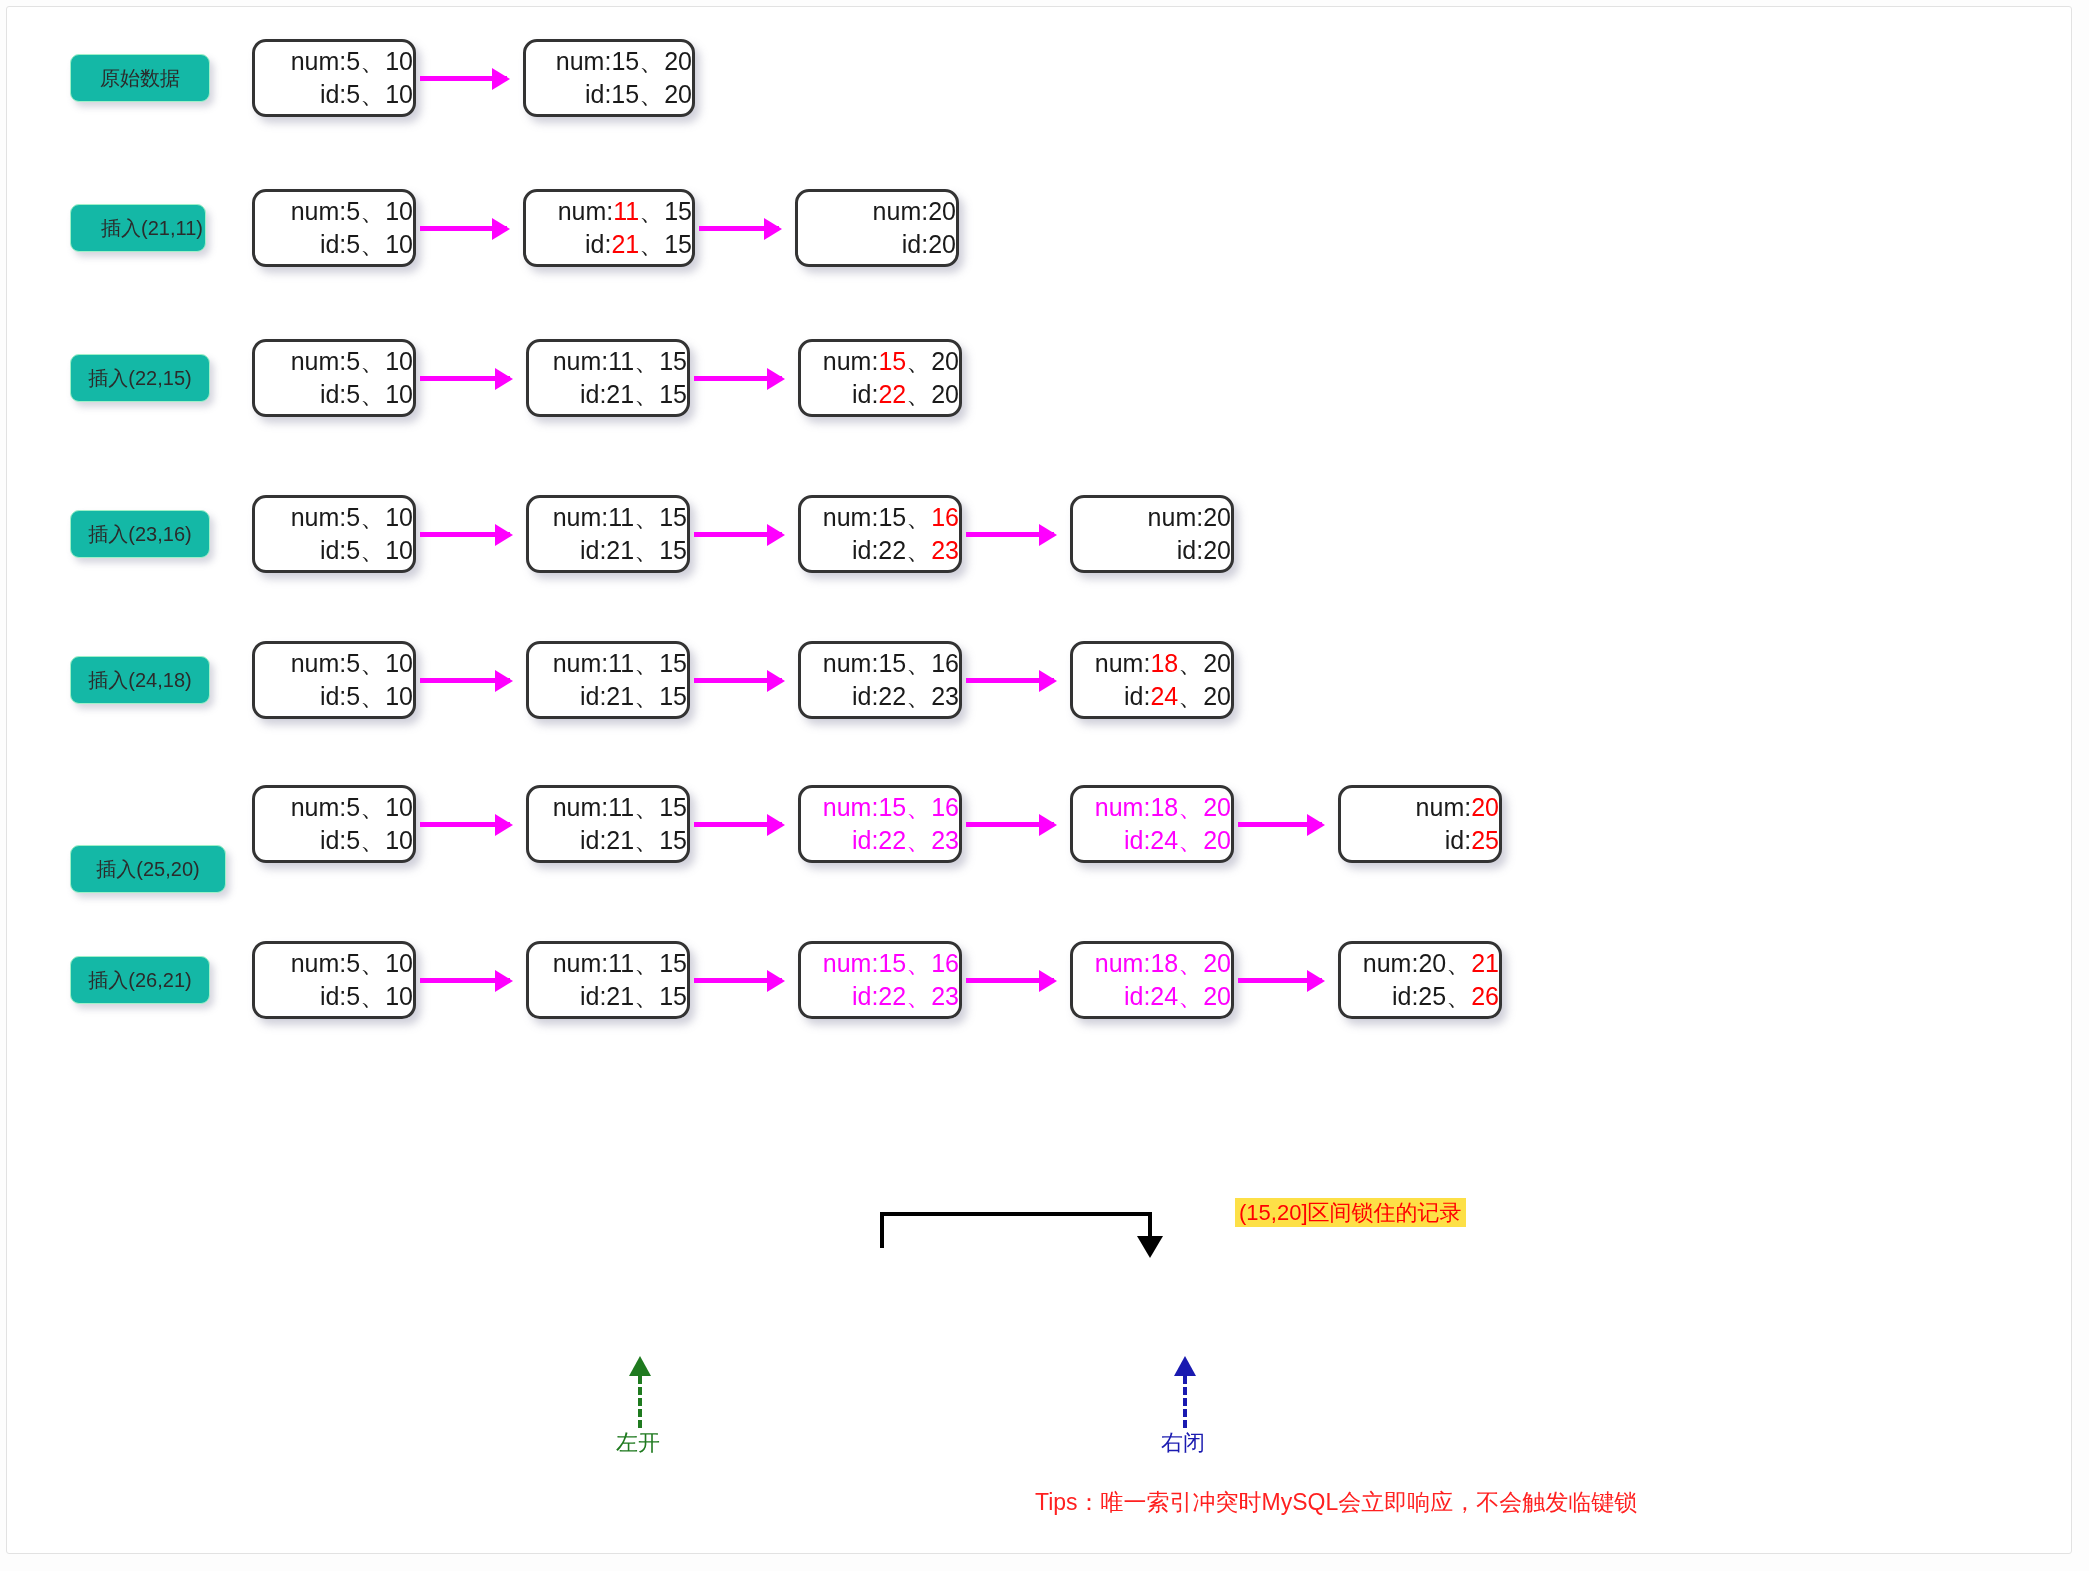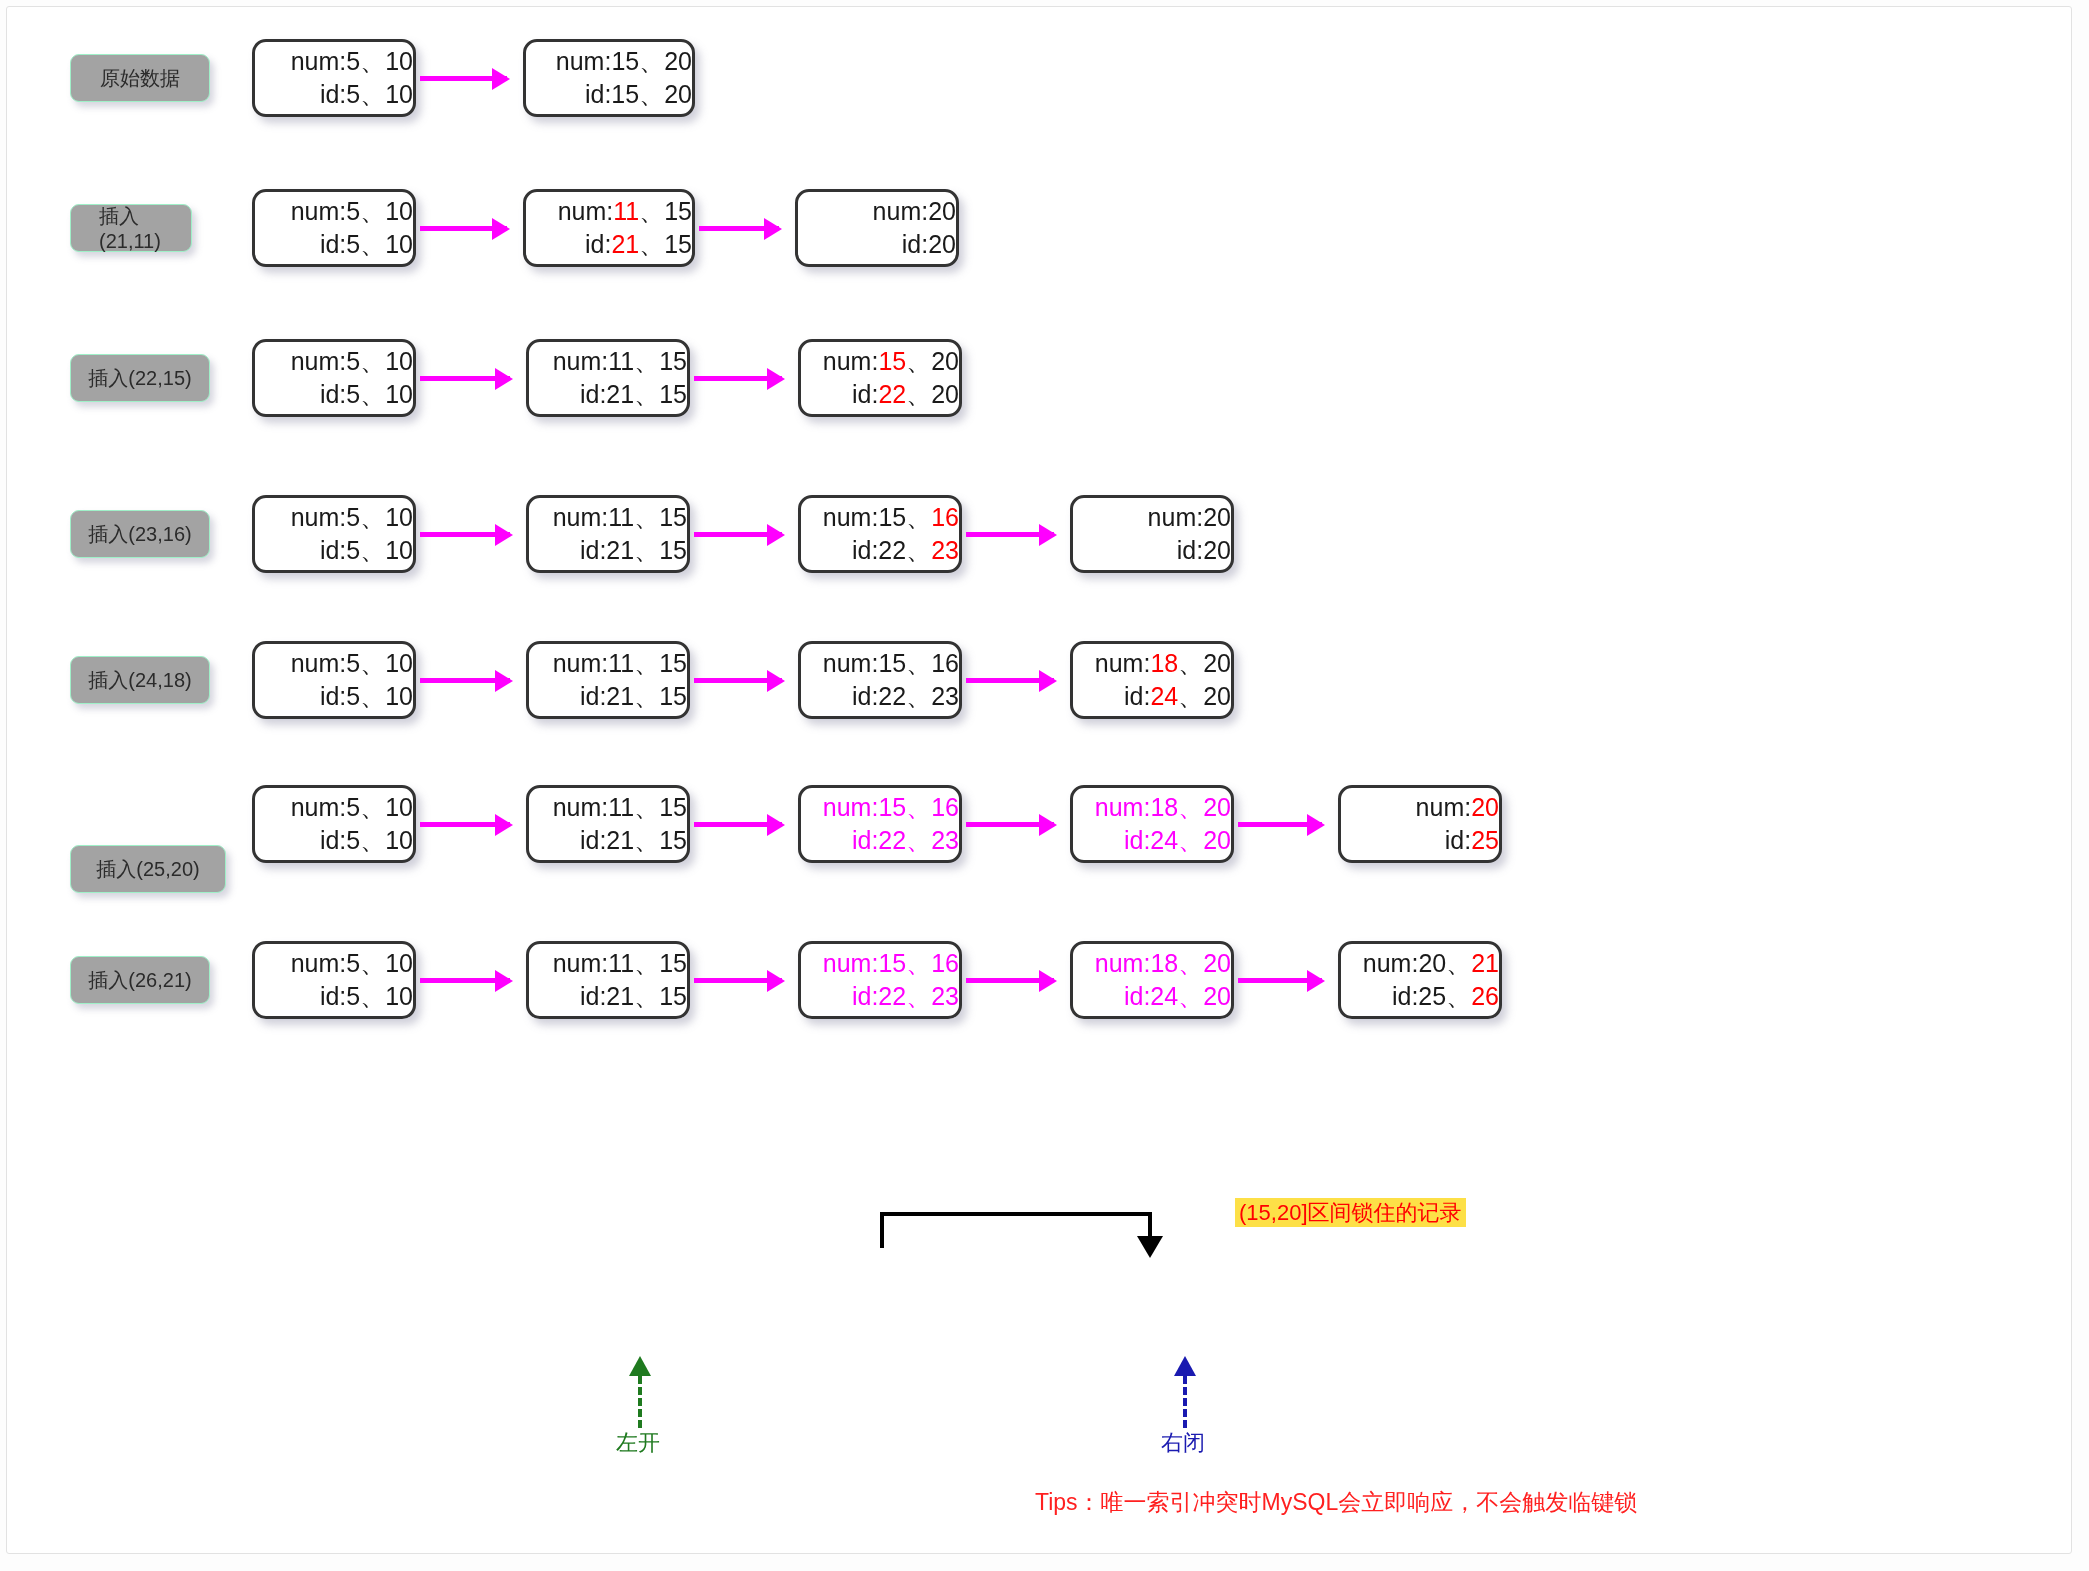--- a/index.html
+++ b/index.html
@@ -25,21 +25,21 @@
     height: 1548px;
     border: 1px solid #e2e2e2;
     border-radius: 3px;
     background: #ffffff;
     box-sizing: border-box;
   }
 
   
   .row-label {
     position: absolute;
-    background: #a3a3a3;
+    background: #14b8a6;
     border: 1px solid #9ff0c8;
     border-radius: 9px;
     color: #2b2b2b;
     font-size: 20px;
     display: flex;
     align-items: center;
     justify-content: center;
     box-shadow: 4px 5px 7px rgba(120,120,150,0.30);
     box-sizing: border-box;
   }
@@ -145,21 +145,21 @@
       <div class="row-label" style="left: 70px; top: 54px; width: 140px; height: 48px;">原始数据</div>
       <div class="node" style="left: 252px; top: 39px; width: 164px; height: 78px;">
         <span class="ln">num:5、10</span>
         <span class="ln">id:5、10</span>
       </div>
       <div class="node" style="left: 523px; top: 39px; width: 172px; height: 78px;">
         <span class="ln">num:15、20</span>
         <span class="ln">id:15、20</span>
       </div>
       <div class="arrow" style="left: 420px; top: 76px; width: 87px;"></div>
-      <div class="row-label" style="left: 70px; top: 204px; width: 122px; height: 48px; padding-left: 28px;">插入(21,11)</div>
+      <div class="row-label" style="left: 70px; top: 204px; width: 136px; height: 48px; padding-left: 28px;">插入(21,11)</div>
       <div class="node" style="left: 252px; top: 189px; width: 164px; height: 78px;">
         <span class="ln">num:5、10</span>
         <span class="ln">id:5、10</span>
       </div>
       <div class="node" style="left: 523px; top: 189px; width: 172px; height: 78px;">
         <span class="ln"><span>num:</span><span class="r">11</span><span>、15</span></span>
         <span class="ln"><span>id:</span><span class="r">21</span><span>、15</span></span>
       </div>
       <div class="node" style="left: 795px; top: 189px; width: 164px; height: 78px;">
         <span class="ln">num:20</span>

